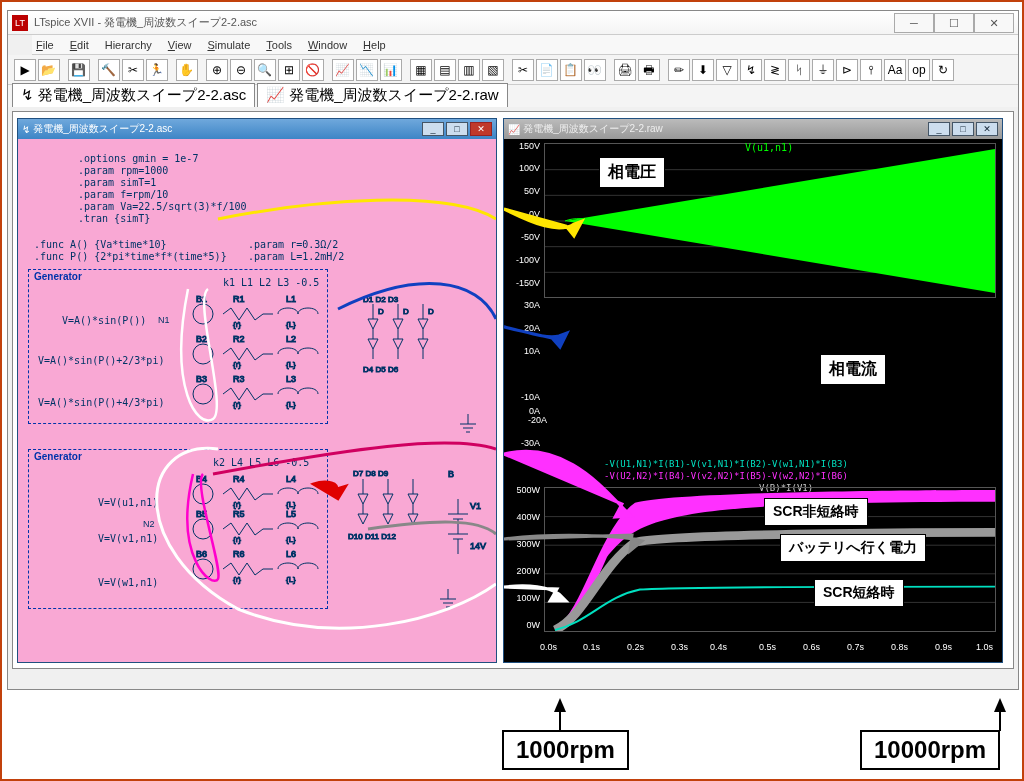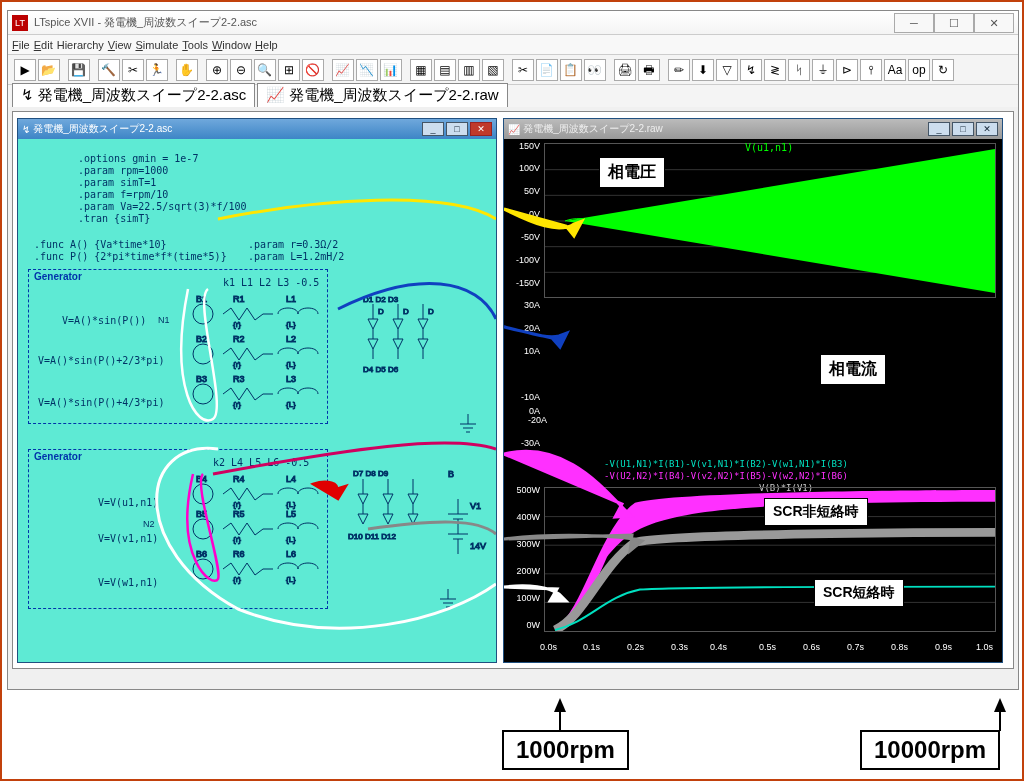--- a/index.html
+++ b/index.html
@@ -4,38 +4,38 @@
 <style>
   * { box-sizing: border-box; }
   body { margin:0; padding:0; font-family:"Segoe UI","Meiryo",sans-serif; font-size:12px; background:#fff; color:#000; }
   .outer-border { width:1024px; height:781px; border:2px solid #c2410c; background:#fff; position:relative; }
   .app-window { position:absolute; left:5px; top:8px; width:1012px; height:680px; border:1px solid #888; background:#f0f0f0; }
   .titlebar { height:24px; background:linear-gradient(#fff,#f4f4f4); display:flex; align-items:center; padding:0 4px; border-bottom:1px solid #ccc; }
   .titlebar .icon { width:16px; height:16px; background:#b00; margin-right:6px; font-size:9px; color:#fff; text-align:center; line-height:16px; }
   .titlebar .title { flex:1; font-size:11px; color:#555; }
   .winbtns { display:flex; gap:0; }
   .winbtn { width:40px; height:20px; border:1px solid #aaa; background:#f8f8f8; text-align:center; font-size:11px; line-height:18px; color:#555; }
-  .menubar { height:20px; display:flex; align-items:center; padding:0 4px; gap:4px; background:#f8f8f8; border-bottom:1px solid #ccc; }
+  .menubar { height:20px; display:flex; align-items:center; padding:0 4px; gap:16px; background:#f8f8f8; border-bottom:1px solid #ccc;margin-left:24px; }
   .menubar span { font-size:11px; color:#333; }
   .menubar span u { text-decoration:underline; }
   .toolbar { height:30px; display:flex; align-items:center; padding:2px 6px; gap:2px; background:#f4f4f4; border-bottom:1px solid #ccc; }
   .tbtn { width:22px; height:22px; border:1px solid #aaa; background:#fff; font-size:12px; text-align:center; line-height:20px; cursor:pointer; }
   .tsep { width:4px; }
   .tabbar { height:22px; display:flex; align-items:flex-end; padding:0 4px; background:#f4f4f4; }
   .tab { padding:2px 8px; border:1px solid #888; border-bottom:none; background:#fff; font-size:15px; margin-right:2px; }
   .mdi { position:absolute; top:100px; left:4px; right:4px; bottom:20px; background:#fff; border:1px solid #888; }
   .sub { position:absolute; border:1px solid #205080; background:#eee; }
   .sub.left { left:4px; top:6px; width:480px; height:545px; }
   .sub.right { left:490px; top:6px; width:500px; height:545px; background:#000; }
   .sub-title { height:20px; background:linear-gradient(#6fa8dc,#3d85c6); color:#fff; font-size:10px; display:flex; align-items:center; padding:0 4px; }
   .sub-title.inactive { background:linear-gradient(#bbb,#999); color:#eee; }
   .sub-title .sp { flex:1; }
   .sub-title .sbtn { width:22px; height:14px; border:1px solid #456; background:#cde; color:#123; text-align:center; font-size:9px; line-height:12px; margin-left:2px; }
   .sub-title .sbtn.red { background:#c0392b; border-color:#922; color:#fff; }
-  .schematic { position:absolute; top:20px; left:0; right:0; bottom:0; background:#5eead4; overflow:hidden; }
+  .schematic { position:absolute; top:20px; left:0; right:0; bottom:0; background:#f9a8d4; overflow:hidden; }
   .schtxt { position:absolute; font-family:monospace; font-size:10px; color:#003366; white-space:pre; line-height:12px; }
   .schlbl { position:absolute; font-size:9px; color:#003366; }
   .genbox { position:absolute; border:1px dashed #0033aa; }
   .genlabel { position:absolute; font-size:10px; color:#0033aa; font-weight:bold; }
   .plot { position:absolute; top:20px; left:0; right:0; bottom:0; background:#000; }
   .plotpane { position:absolute; left:40px; right:6px; border:1px solid #555; }
   .p1 { top:4px; height:155px; } .p2 { top:163px; height:155px; } .p3 { top:348px; height:145px; }
   .ytick { position:absolute; left:0; width:36px; text-align:right; color:#fff; font-size:9px; }
   .xtick { position:absolute; bottom:10px; color:#fff; font-size:9px; }
   .tracelab { position:absolute; font-size:10px; font-family:monospace; }
@@ -342,20 +342,21 @@
             <path d="M0 70 C 30 85, 55 95, 70 85 L 78 82 L 70 97 L 62 87 Z" stroke="#ffe600" stroke-width="3" fill="#ffe600"></path>
             <path d="M0 188 C 20 192, 40 200, 55 197 L 63 194 L 56 208 L 48 199 Z" stroke="#1040c0" stroke-width="3" fill="#1040c0"></path>
             <path d="M0 315 C 60 300, 100 350, 120 370 L 127 377 L 111 378 L 118 365 Z" stroke="#ff30ff" stroke-width="3" fill="#ff30ff"></path>
             <path d="M0 400 C 40 395, 90 395, 130 400 L 138 402 L 126 412 L 128 396 Z" stroke="#888" stroke-width="3" fill="#888"></path>
             <path d="M0 448 C 25 445, 45 448, 55 455 L 62 462 L 46 462 L 53 450 Z" stroke="#fff" stroke-width="3" fill="#fff"></path>
           </svg>
 
           <div class="annotation-box" style="left:95px; top:18px;">相電圧</div>
           <div class="annotation-box" style="left:316px; top:215px;">相電流</div>
           <div class="annotation-box" style="left:260px; top:359px; font-size:14px;">SCR非短絡時</div>
+          <div class="annotation-box" style="left:276px; top:395px; font-size:14px;">バッテリへ行く電力</div>
           <div class="annotation-box" style="left:310px; top:440px; font-size:14px;">SCR短絡時</div>
         </div>
       </div>
     </div>
   </div>
 
   <div class="arrow-up" style="left:552px; top:696px;"></div>
   <div class="arrow-line" style="left:557px; top:709px; height:20px;"></div>
   <div class="bottom-label" style="left:500px; top:728px;">1000rpm</div>
 

